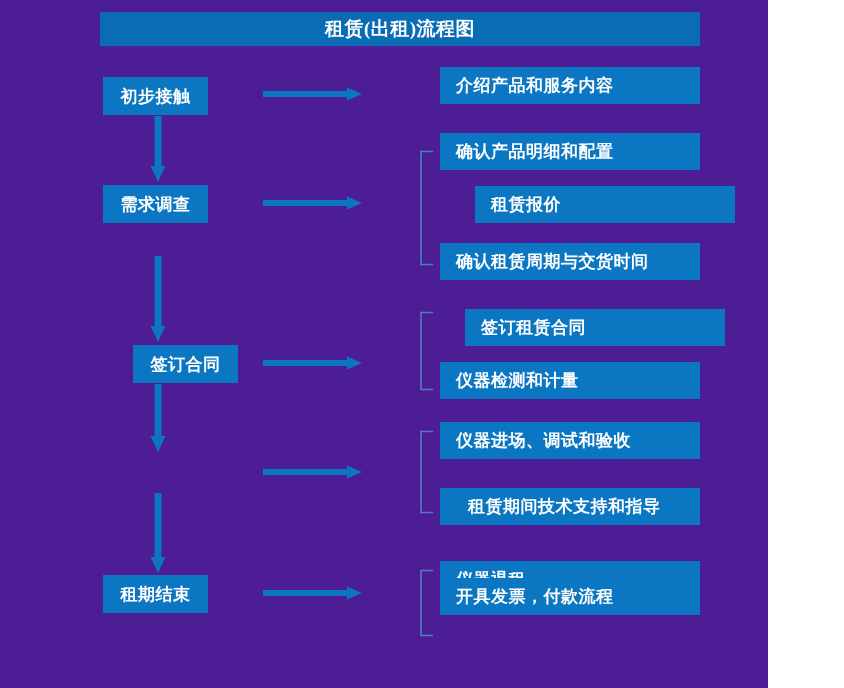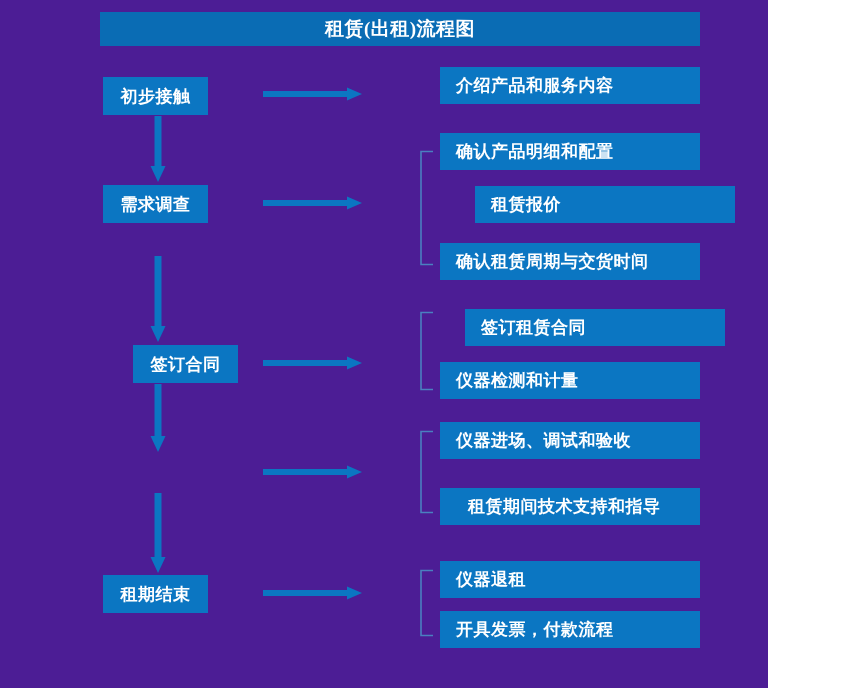--- a/index.html
+++ b/index.html
@@ -185,17 +185,17 @@
   </div>
 
   <div class="box detail-box" style="top:488px;padding-left:28px;">
     <span>租赁期间技术支持和指导</span>
   </div>
 
   <div class="box detail-box" style="top:561px;">
     <span>仪器退租</span>
   </div>
 
-  <div class="box detail-box" style="top:611px;">
+  <div class="box detail-box" style="top:578px;">
     <span>开具发票，付款流程</span>
   </div>
 
 </div>
 
 </body></html>

